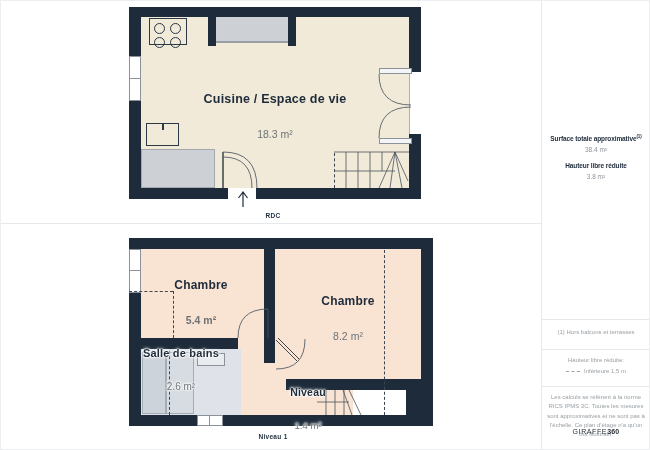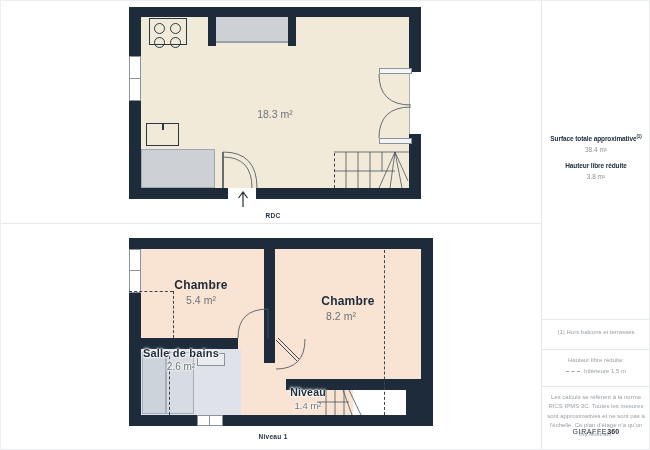--- a/index.html
+++ b/index.html
@@ -8,21 +8,21 @@
   .abs{position:absolute;box-sizing:border-box;}
   .wall{background:#1d2b3a;}
   .floor1{background:#f1ead9;}
   .floor2{background:#f9e3d3;}
   .bath{background:#dfe3e9;}
   .counter{background:#cdd1d6;}
   .win{background:#ffffff;border:1px solid #8b9299;}
   .gapw{background:#ffffff;}
   .lbl{position:absolute;transform:translate(-50%,-50%);white-space:nowrap;text-align:center;}
   .rname{font-weight:bold;color:#1d2b3a;letter-spacing:.2px;}
-  .rarea{color:#6e7377;}
+  .rarea{color:#6e7377;margin-top:20px;}
   .halo{text-shadow:0 0 2px #fff,0 0 2px #fff,0 0 3px #fff,0 0 4px #fff;}
   .floorlbl{font-size:6.5px;color:#1d2b3a;font-weight:bold;letter-spacing:.3px;}
   .dash-v{border-left:1.2px dashed #3c4650;width:0;}
   .dash-h{border-top:1.2px dashed #3c4650;height:0;}
   .hline{background:#e7e8ea;height:1px;}
   .vline{background:#e7e8ea;width:1px;}
   .side{position:absolute;left:540px;width:110px;text-align:center;}
   .s-title{font-size:6.5px;font-weight:bold;color:#1d2b3a;letter-spacing:-.1px;}
   .s-title sup{font-size:4.5px;}
   .s-val{font-size:6.5px;color:#8d9298;margin-top:4px;}
@@ -67,20 +67,21 @@
     <div class="abs" style="left:15px;top:0;width:1.5px;height:6px;background:#2b3947;"></div>
   </div>
 
   <div class="abs counter" style="left:140px;top:148px;width:74px;height:39px;border:1px solid #a2a8ad;"></div>
 
   <div class="abs" style="left:378px;top:67px;width:33px;height:6px;background:#f4f5f6;border:1px solid #8b9299;"></div>
   <div class="abs" style="left:378px;top:137px;width:33px;height:6px;background:#f4f5f6;border:1px solid #8b9299;"></div>
 
   <div class="abs dash-v" style="left:333px;top:152px;height:35px;"></div>
 
+  <div class="lbl rname" style="left:274px;top:98px;font-size:12.5px;">Cuisine / Espace de vie</div>
   <div class="lbl rarea" style="left:274px;top:113px;font-size:10.5px;">18.3 m²</div>
   <div class="lbl floorlbl" style="left:272px;top:214px;">RDC</div>
 
   <div class="abs hline" style="left:0;top:222px;width:540px;"></div>
 
   <div class="abs floor2" style="left:128px;top:237px;width:304px;height:188px;"></div>
   <div class="abs bath" style="left:140px;top:348px;width:100px;height:66px;"></div>
 
   <div class="abs wall" style="left:128px;top:237px;width:304px;height:11px;"></div>
   <div class="abs wall" style="left:128px;top:237px;width:12px;height:188px;"></div>
@@ -103,23 +104,23 @@
   <div class="abs" style="left:141px;top:351px;width:24px;height:62px;background:#ccd3da;border:1px solid #a6adb5;"></div>
   <div class="abs" style="left:165px;top:351px;width:28px;height:62px;background:#d7dce2;border:1px solid #a6adb5;"></div>
   <div class="abs" style="left:196px;top:352px;width:28px;height:13px;background:#e9ecef;border:1px solid #8b9299;"></div>
 
   <div class="abs dash-v" style="left:168px;top:350px;height:64px;"></div>
   <div class="abs dash-v" style="left:383px;top:249px;height:165px;"></div>
   <div class="abs dash-h" style="left:128px;top:290px;width:44px;"></div>
   <div class="abs dash-v" style="left:172px;top:290px;height:47px;"></div>
 
   <div class="lbl rname" style="left:200px;top:284px;font-size:12px;">Chambre</div>
-  <div class="lbl rarea" style="left:200px;top:299px;font-size:10.5px;">5.4 m²</div>
+  <div class="lbl rarea" style="left:200px;top:299px;font-size:10.5px;font-weight:bold;">5.4 m²</div>
   <div class="lbl rname" style="left:347px;top:300px;font-size:12px;">Chambre</div>
-  <div class="lbl rarea" style="left:340px;top:315px;font-size:10.5px;">8.2 m²</div>
+  <div class="lbl rarea" style="left:347px;top:315px;font-size:10.5px;">8.2 m²</div>
   <div class="lbl rname halo" style="left:180px;top:352px;font-size:11px;">Salle de bains</div>
   <div class="lbl rarea halo" style="left:180px;top:365px;font-size:10px;">2.6 m²</div>
   <div class="lbl rname halo" style="left:307px;top:391px;font-size:10.5px;">Niveau</div>
   <div class="lbl rarea halo" style="left:307px;top:404px;font-size:9.5px;">1.4 m²</div>
   <div class="lbl floorlbl" style="left:272px;top:435px;">Niveau 1</div>
 
   <svg class="overlay" width="650" height="450" viewBox="0 0 650 450">
 
     <path d="M 378 73 Q 378 104 410 104" fill="none" stroke="#555e66" stroke-width="0.9"></path>
     <path d="M 378 137 Q 378 106 410 106" fill="none" stroke="#555e66" stroke-width="0.9"></path>

